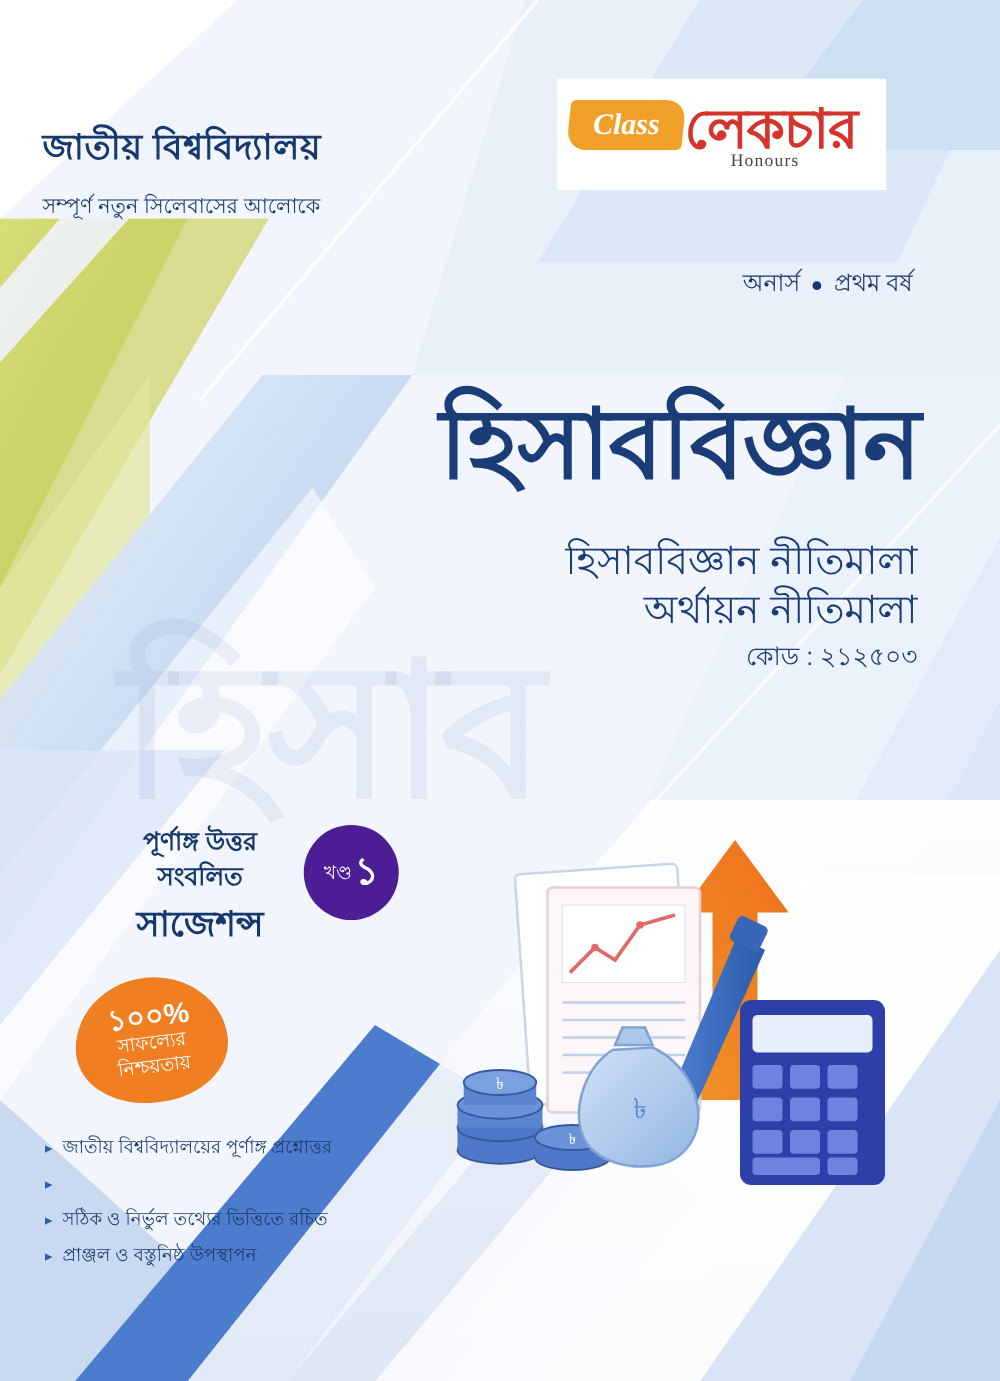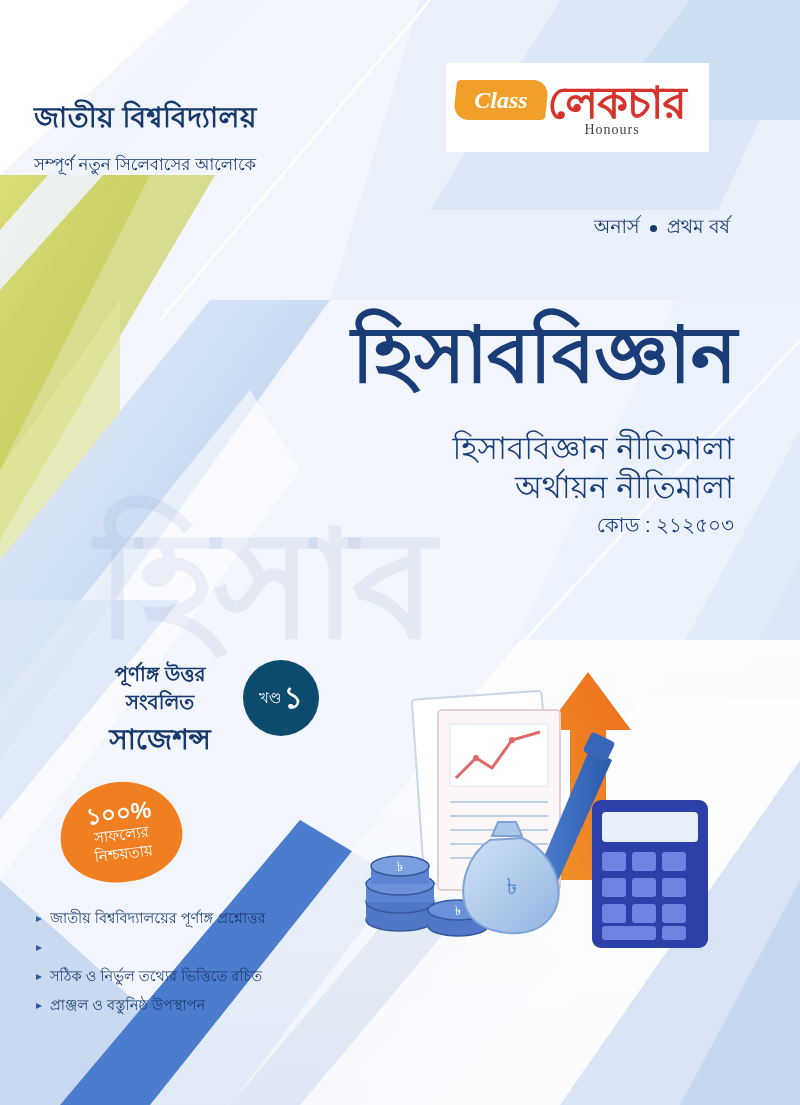--- a/index.html
+++ b/index.html
@@ -76,21 +76,21 @@
   .logo-honours {
     position: absolute; left: 132px; top: 54px;
     font-size: 14px; color: #444; letter-spacing: 1px;
     font-family: "Liberation Serif", serif;
   }
 
   
   .year-line {
     position: absolute; right: 70px; top: 212px;
     font-size: 19px; color: #17386c; font-weight: 500;
-    display: flex; align-items: center; gap: 10px;
+    display: flex; align-items: center; gap: 10px; font-family: Liberation Serif, serif;
   }
   .year-dot { width: 7px; height: 7px; background: #17386c; border-radius: 50%; display:inline-block;}
 
   
   .main-title {
     position: absolute; right: 64px; top: 295px;
     font-size: 78px; font-weight: bold;
     color: #1a3d78;
     letter-spacing: -1px;
     text-align: right;
@@ -108,21 +108,21 @@
   
   .promo { position: absolute; left: 60px; top: 660px; width: 200px; text-align: center; }
   .promo-l1 { font-size: 20px; color: #17386c; font-weight: bold; line-height: 1.4; }
   .promo-l2 { font-size: 20px; color: #17386c; font-weight: bold; line-height: 1.4; }
   .promo-l3 { font-size: 28px; color: #17386c; font-weight: bold; margin-top: 2px; }
 
   
   .vol-badge {
     position: absolute; left: 243px; top: 660px;
     width: 76px; height: 76px; border-radius: 50%;
-    background: #0c4a6e; color: #fff;
+    background: #4c1d95; color: #fff;
     display: flex; align-items: center; justify-content: center;
     flex-direction: row; gap: 2px;
   }
   .vol-label { font-size: 15px; }
   .vol-num { font-size: 30px; font-weight: bold; line-height: 1; }
 
   
   .pct-badge {
     position: absolute; left: 60px; top: 782px;
     width: 122px; height: 100px;

